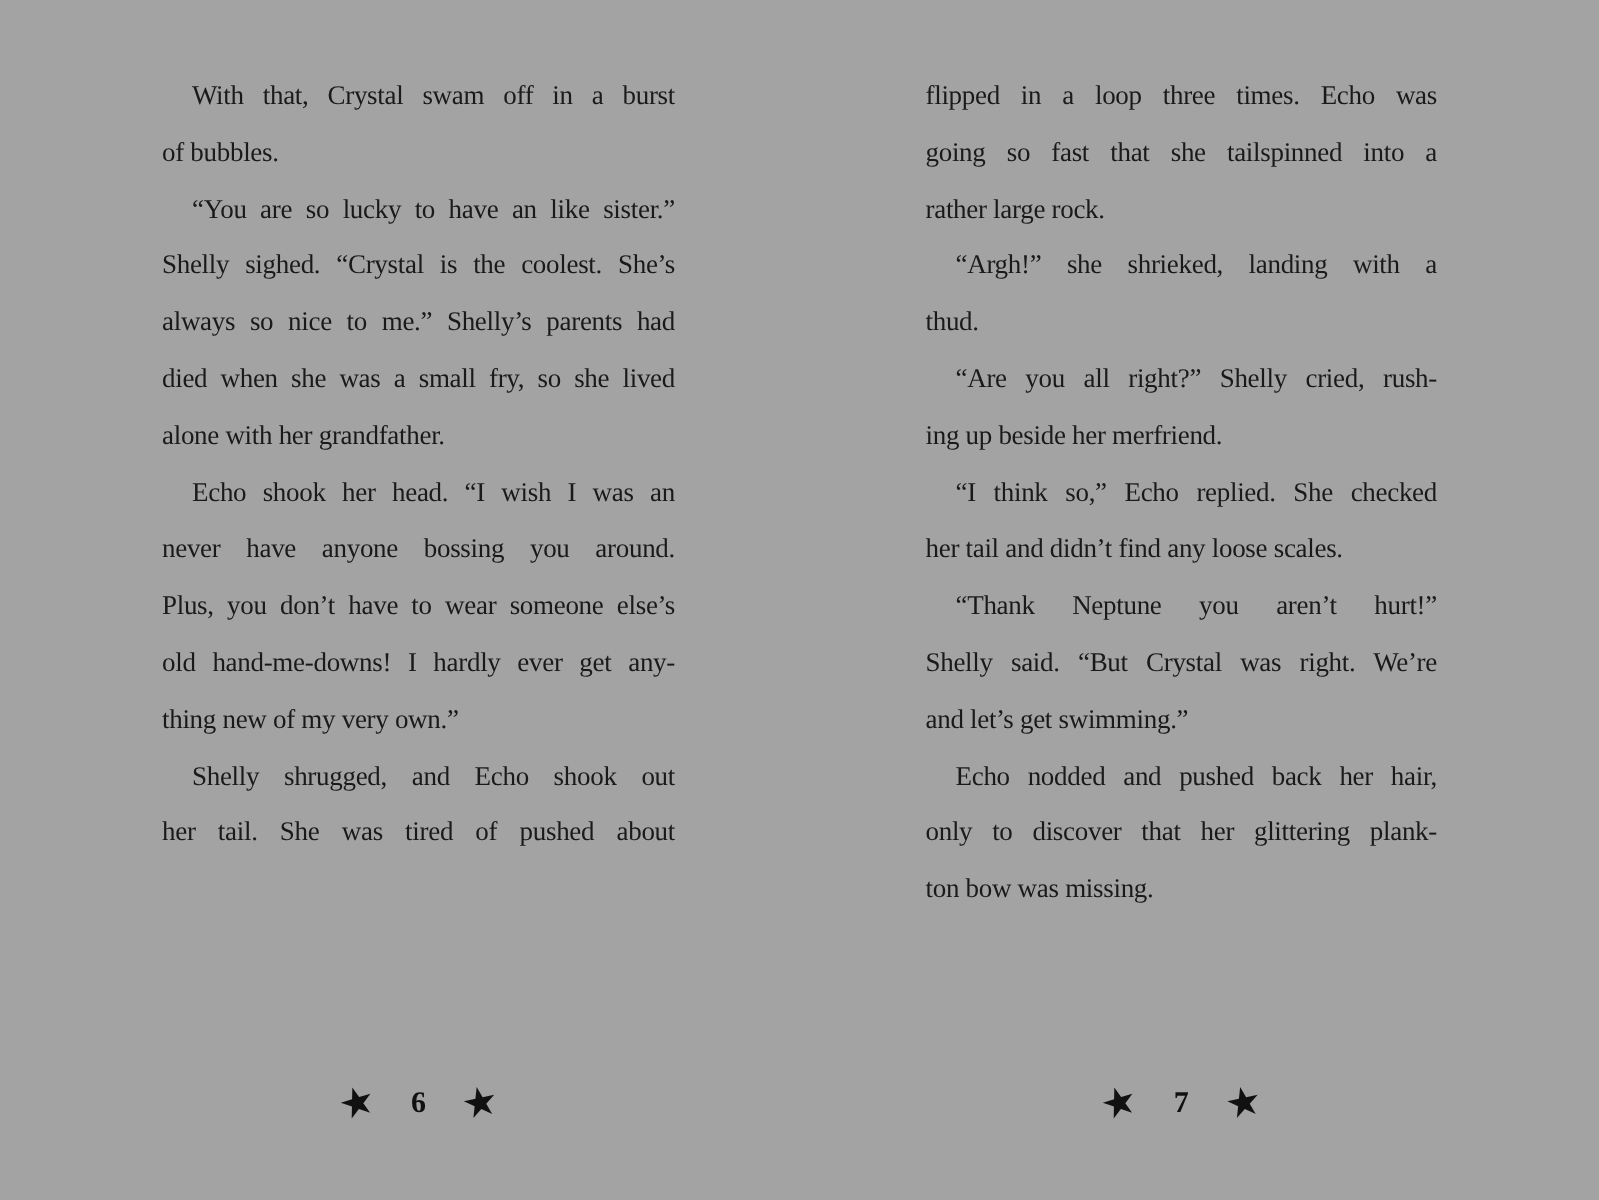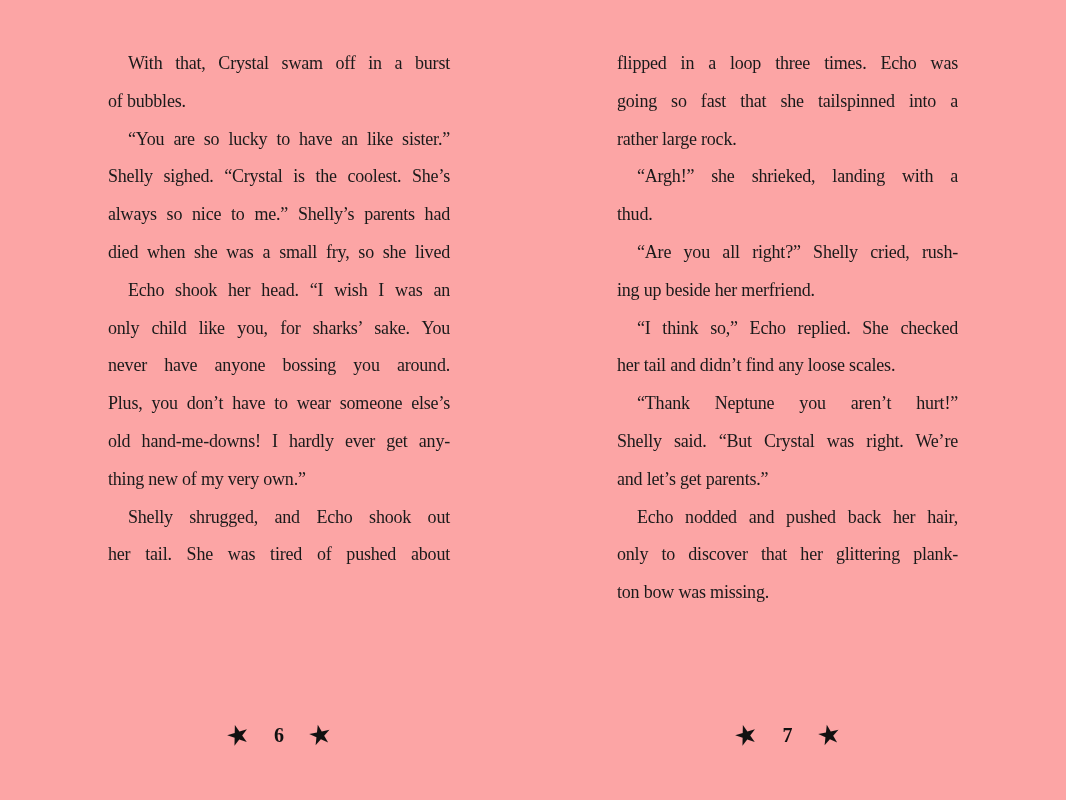--- a/index.html
+++ b/index.html
@@ -8,21 +8,21 @@
     width: 1066px;
     height: 800px;
     background: #ffffff;
     overflow: hidden;
     font-family: "Liberation Serif", "DejaVu Serif", serif;
   }
   .spread {
     position: relative;
     width: 1066px;
     height: 800px;
-    background: #fca5a5;
+    background: #a3a3a3;
   }
   .page {
     position: absolute;
     top: 0;
     height: 800px;
   }
   .page.left  { left: 108px; width: 342px; }
   .page.right { left: 617px; width: 341px; }
 
   .text-block {
@@ -76,22 +76,22 @@
 <div class="spread">
 
   <section class="page left">
     <div class="text-block">
         <div class="line indent">With that, Crystal swam off in a burst</div>
         <div class="line end">of bubbles.</div>
         <div class="line indent">“You are so lucky to have an like sister.”</div>
         <div class="line">Shelly sighed. “Crystal is the coolest. She’s</div>
         <div class="line">always so nice to me.” Shelly’s parents had</div>
         <div class="line">died when she was a small fry, so she lived</div>
+        <div class="line end">alone with her grandfather.</div>
         <div class="line indent">Echo shook her head. “I wish I was an</div>
-        <div class="line">only child like you, for sharks’ sake. You</div>
         <div class="line">never have anyone bossing you around.</div>
         <div class="line">Plus, you don’t have to wear someone else’s</div>
         <div class="line">old hand-me-downs! I hardly ever get any-</div>
         <div class="line end">thing new of my very own.”</div>
         <div class="line indent">Shelly shrugged, and Echo shook out</div>
         <div class="line">her tail. She was tired of pushed about</div>
       </div>
     <footer class="page-footer">
       <span class="star tilt-a">★</span>
       <span class="page-number">6</span>
@@ -105,21 +105,21 @@
         <div class="line">going so fast that she tailspinned into a</div>
         <div class="line end">rather large rock.</div>
         <div class="line indent">“Argh!” she shrieked, landing with a</div>
         <div class="line end">thud.</div>
         <div class="line indent">“Are you all right?” Shelly cried, rush-</div>
         <div class="line end">ing up beside her merfriend.</div>
         <div class="line indent">“I think so,” Echo replied. She checked</div>
         <div class="line end">her tail and didn’t find any loose scales.</div>
         <div class="line indent">“Thank Neptune you aren’t hurt!”</div>
         <div class="line">Shelly said. “But Crystal was right. We’re</div>
-        <div class="line end">and let’s get parents.”</div>
+        <div class="line end">and let’s get swimming.”</div>
         <div class="line indent">Echo nodded and pushed back her hair,</div>
         <div class="line">only to discover that her glittering plank-</div>
         <div class="line end">ton bow was missing.</div>
       </div>
     <footer class="page-footer">
       <span class="star tilt-a">★</span>
       <span class="page-number">7</span>
       <span class="star tilt-b">★</span>
     </footer>
   </section>

